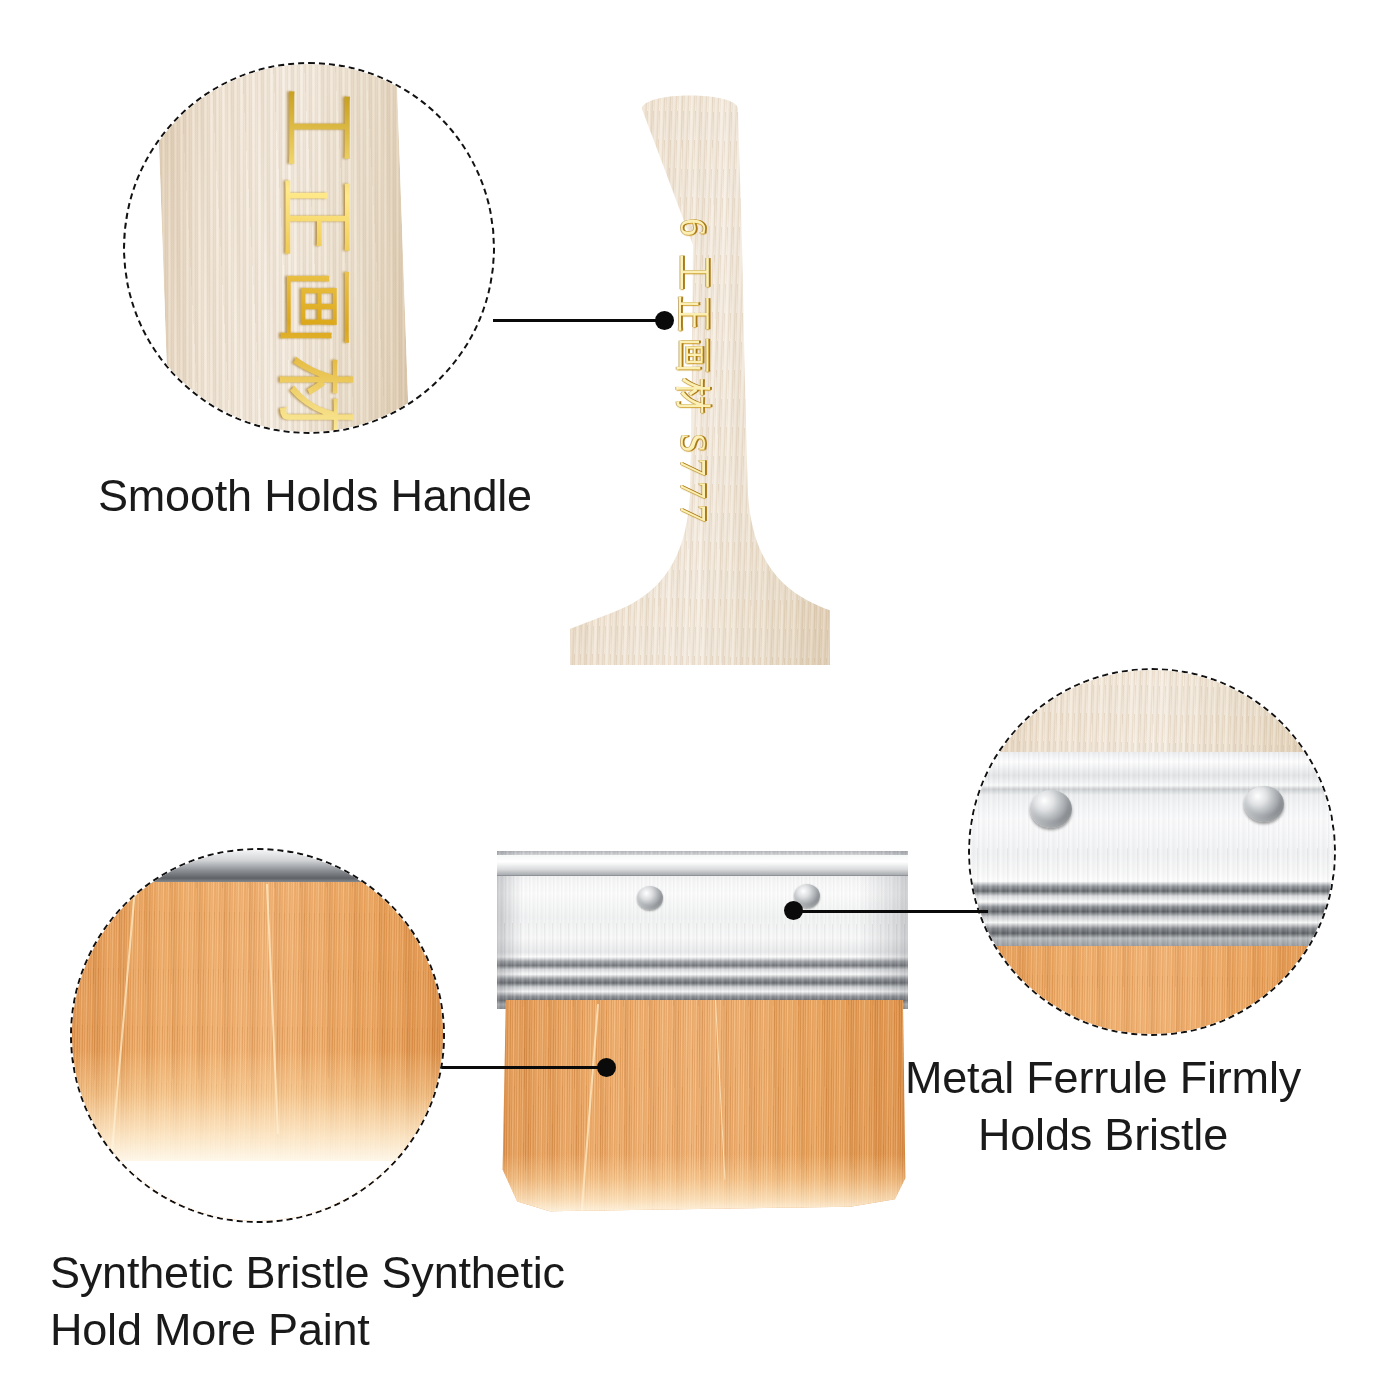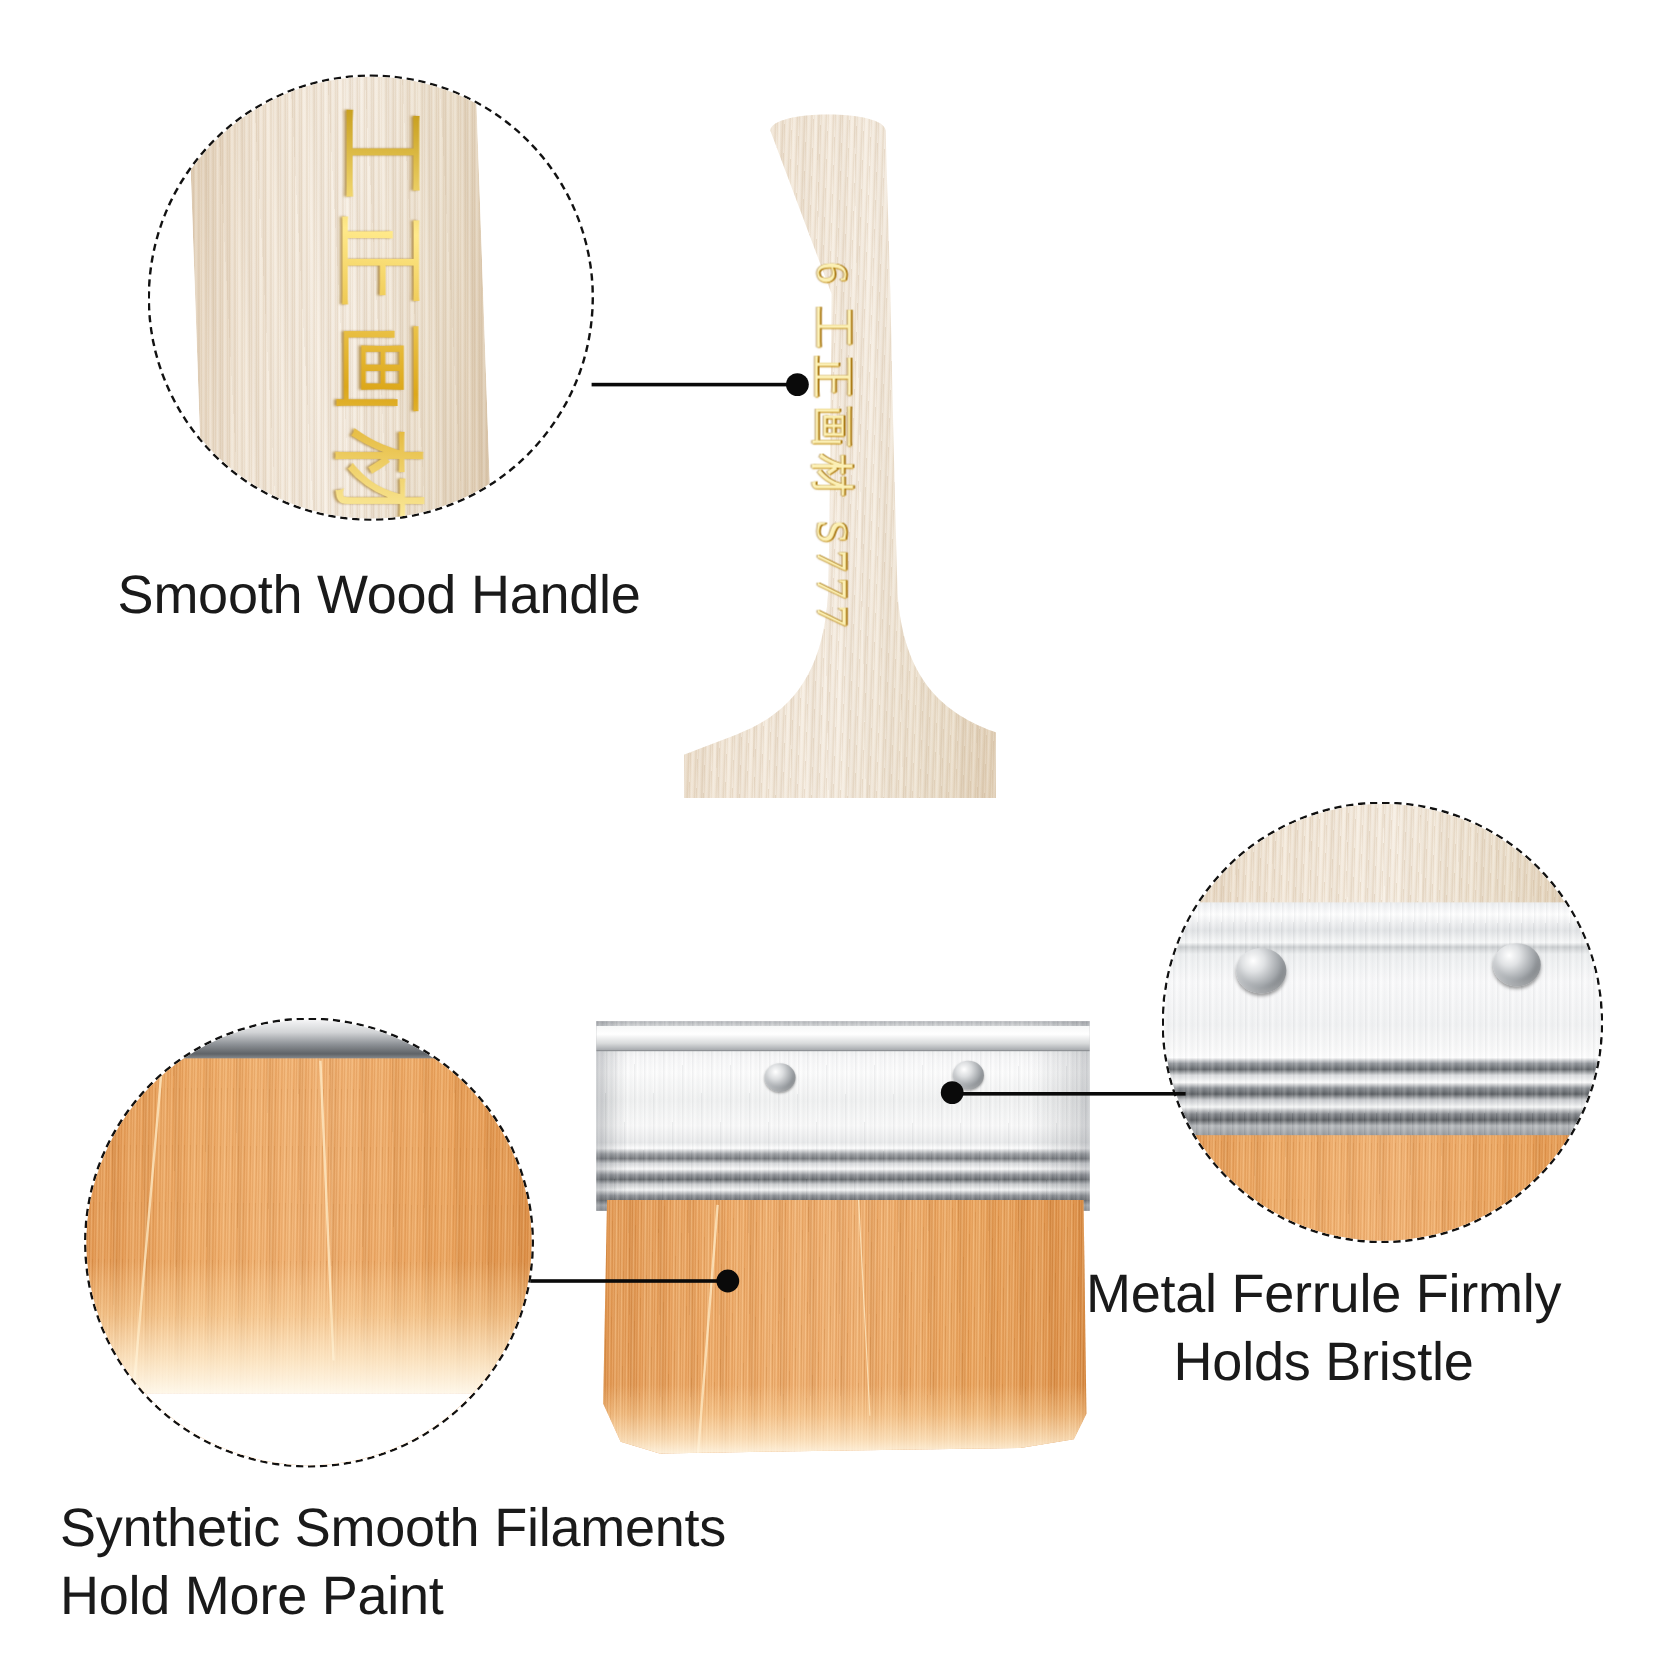--- a/index.html
+++ b/index.html
@@ -281,21 +281,21 @@
 
   <div class="detail-circle" id="circle-wood">
     <div class="circle-inner">
 
       <div class="wood-fill" style="position:absolute; left:40px; top:-30px; width:240px; height:450px; transform:rotate(-2deg); border-radius:6px;"></div>
 
       <div id="circle-handle-text">工正画材 S777</div>
     </div>
   </div>
 
-  <div class="callout-label left" id="label-wood">Smooth Wood Handle</div>
+  <div class="callout-label left" id="label-wood">Smooth Holds Handle</div>
 
   <div class="leader-line" id="line-wood"></div>
   <div class="leader-dot" id="dot-wood"></div>
 
   <div class="detail-circle" id="circle-ferrule">
     <div class="circle-inner">
 
       <div class="wood-fill" style="position:absolute; left:0; right:0; top:0; height:86px;"></div>
 
       <div style="position:absolute; left:0; right:0; top:84px; height:196px;
@@ -344,19 +344,19 @@
                   background: linear-gradient(180deg,
                     rgba(255,222,172,0.00) 0%,
                     rgba(255,230,186,0.42) 40%,
                     rgba(255,242,216,0.80) 76%,
                     rgba(255,250,238,0.96) 100%);"></div>
 
       <div style="position:absolute; left:0; right:0; bottom:0; height:62px; background:#ffffff;"></div>
     </div>
   </div>
 
-  <div class="callout-label left" id="label-bristle">Synthetic Smooth Filaments
+  <div class="callout-label left" id="label-bristle">Synthetic Bristle Synthetic
 Hold More Paint</div>
 
   <div class="leader-line" id="line-bristle"></div>
   <div class="leader-dot" id="dot-bristle"></div>
 
 </div>
 
 </body></html>

